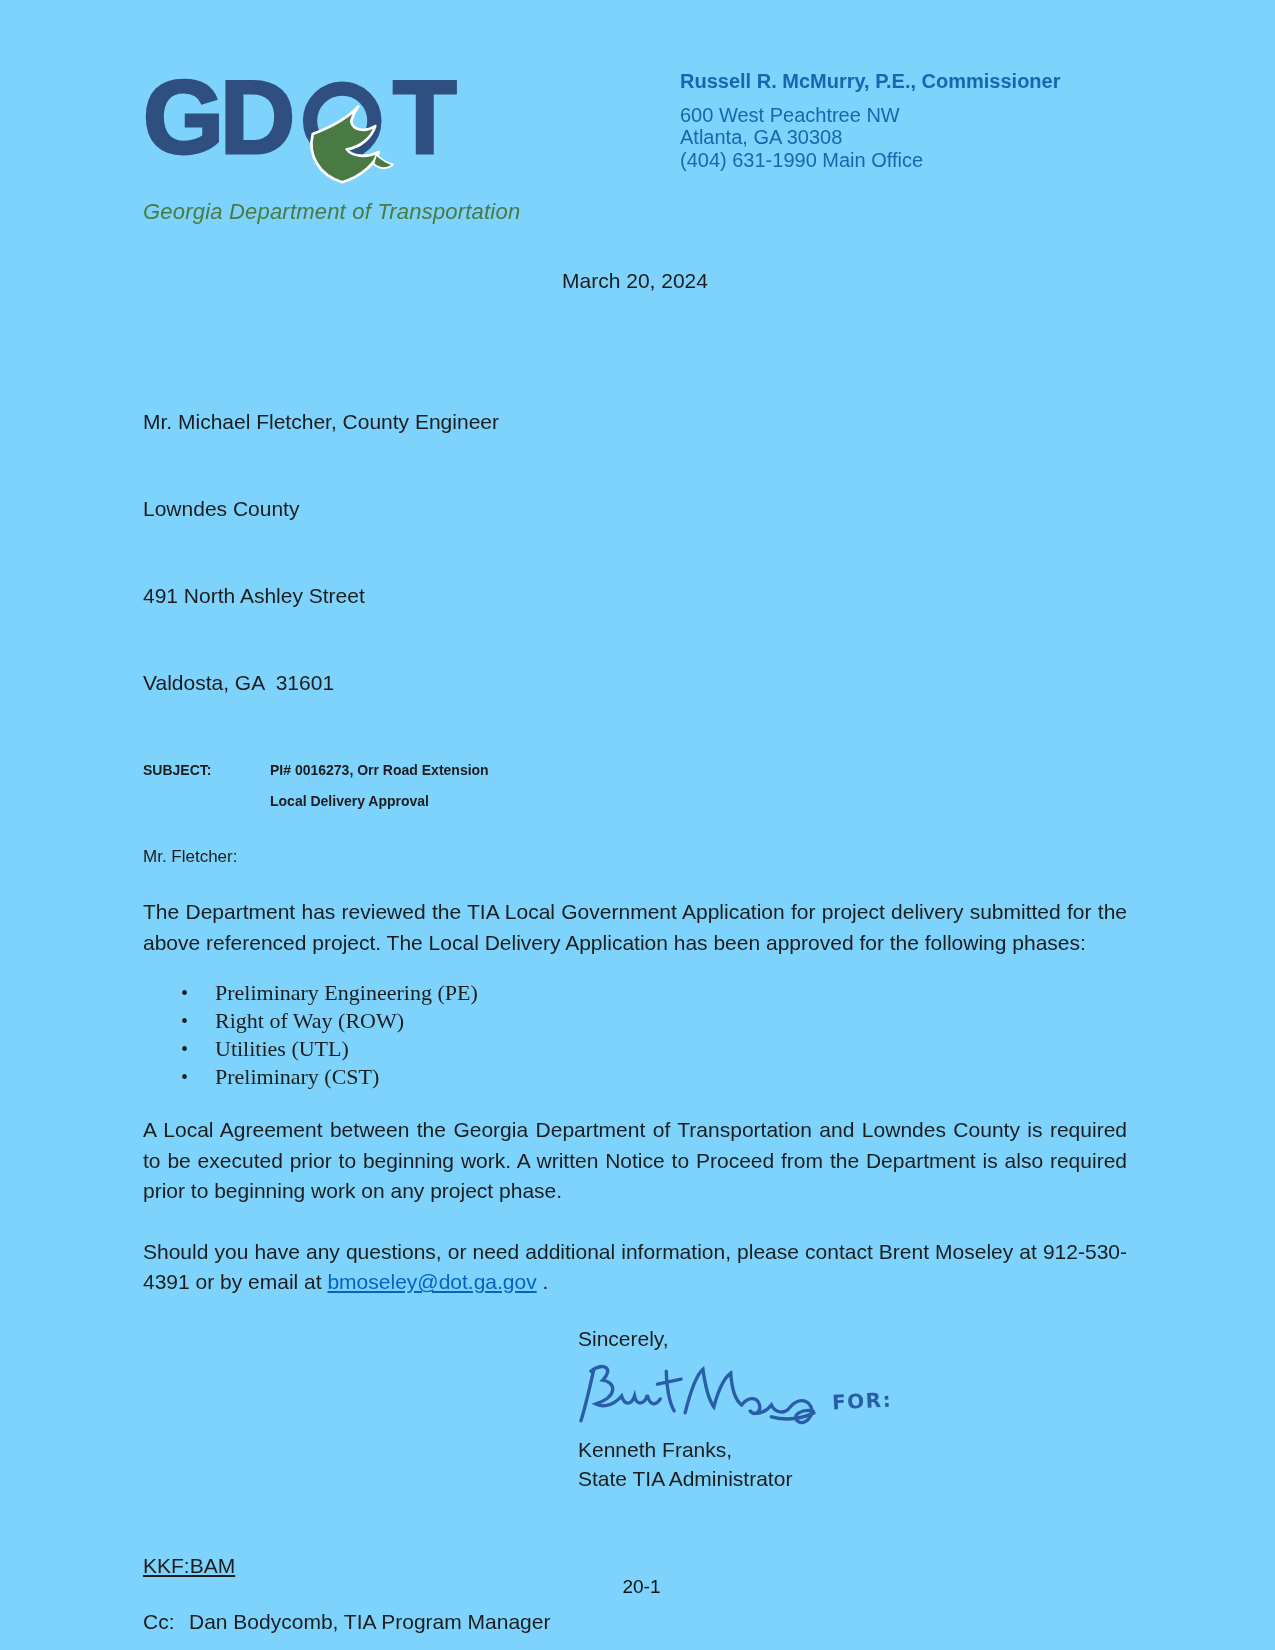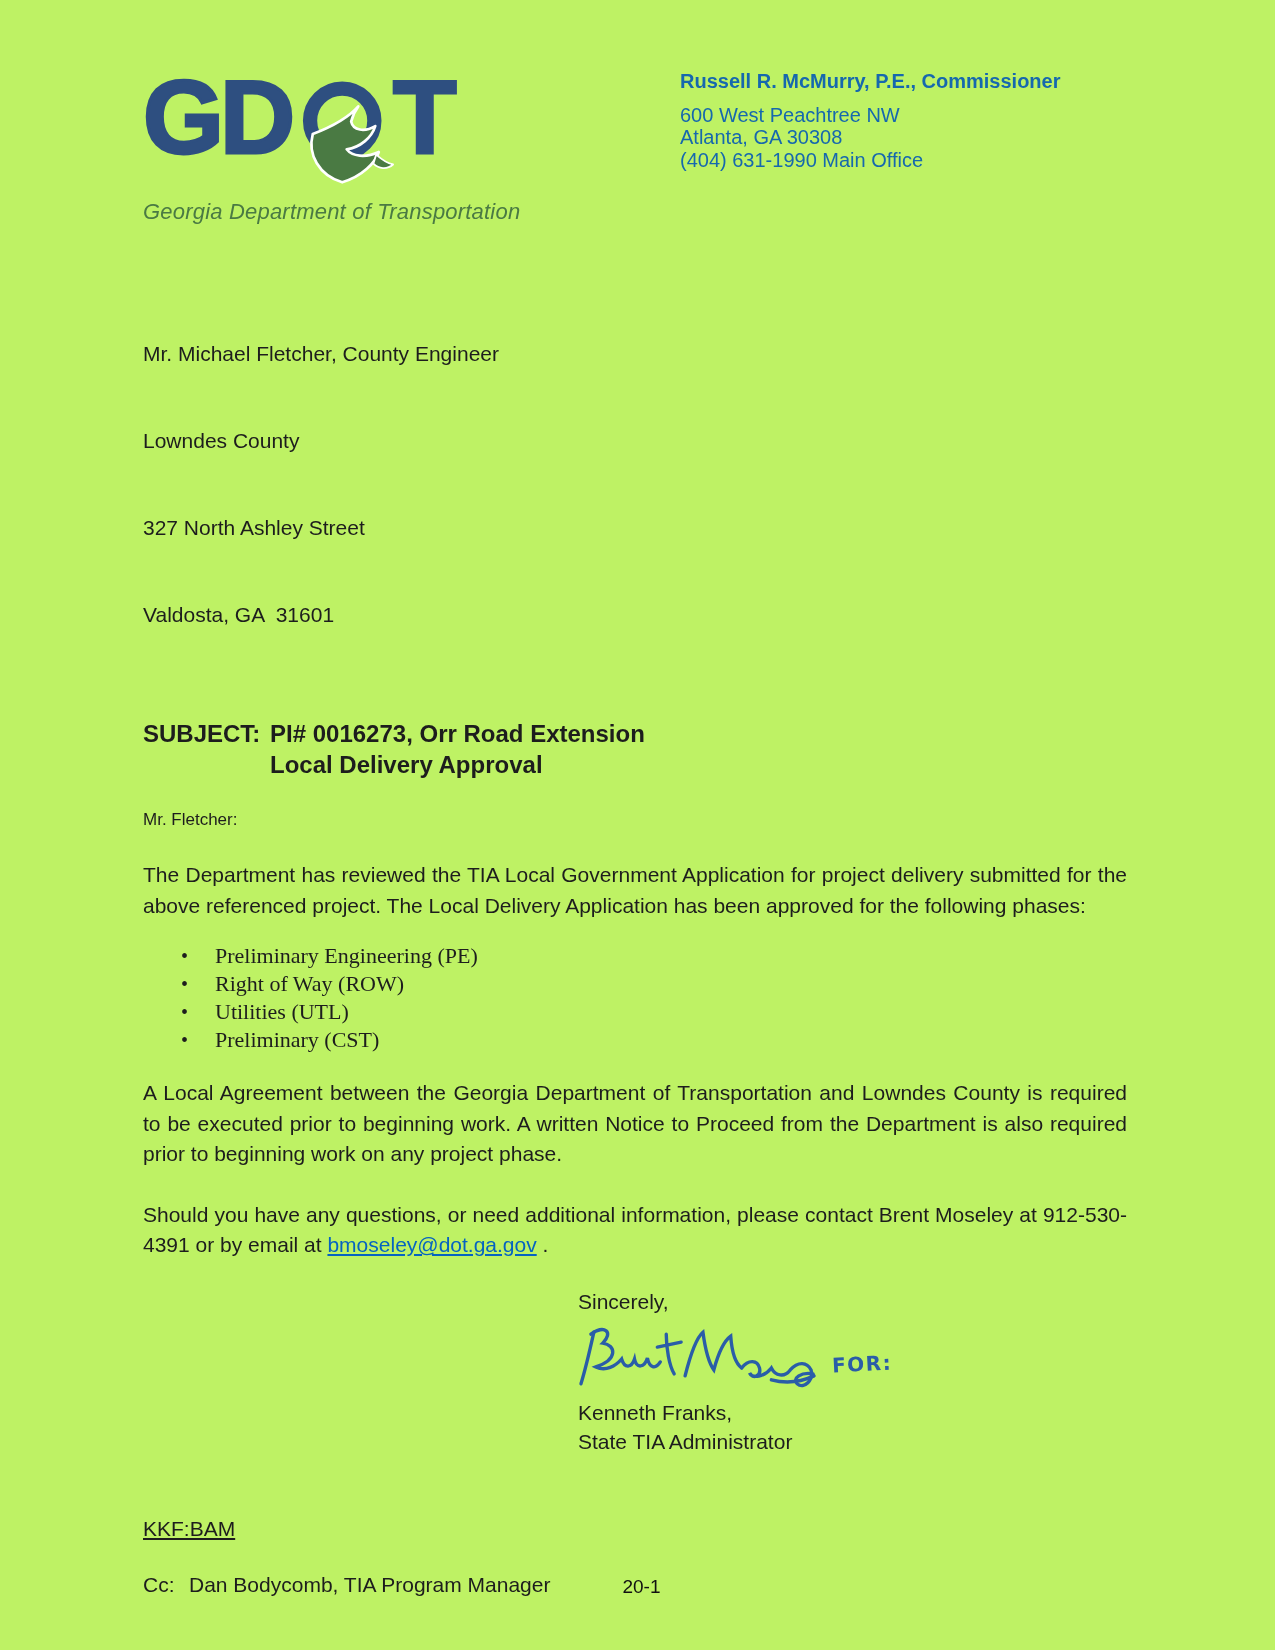--- a/index.html
+++ b/index.html
@@ -1,20 +1,20 @@
 <!DOCTYPE html>
 <html><head>
 <meta charset="utf-8">
 <style>
   * { margin:0; padding:0; box-sizing:border-box; }
   html,body { background:#ffffff; }
   .page {
     position:relative;
     width:1275px; height:1650px;
-    background:#bef264;
+    background:#7dd3fc;
     font-family:"Liberation Sans", sans-serif;
     color:#1d1d1d;
     overflow:hidden;
   }
   .content { padding:0 148px 0 143px; }
 
   
   .letterhead { display:flex; align-items:flex-start; margin-top:70px; }
   .logo { display:flex; flex-direction:column; }
   .logo-row { display:flex; align-items:flex-start; }
@@ -27,21 +27,21 @@
   .logo-tagline {
     margin-top:8px; font-size:22px; color:#4a7a43;
     letter-spacing:0.2px; white-space:nowrap;font-style:italic;
   }
   .commissioner { margin-left:auto; width:447px; color:#1668ae; font-size:20px; line-height:22.5px; }
   .commissioner .name { font-weight:bold; margin-bottom:11px; }
 
   
   .date { text-align:center; margin-top:44px; font-size:21px; }
   .recipient { margin-top:56px; font-size:21px; line-height:29px; white-space:pre-wrap; }
-  .subject { display:flex; margin-top:31px; font-weight:bold; font-size:24px; line-height:31px; }
+  .subject { display:flex; font-weight:bold; font-size:14px; line-height:31px; }
   .subject-label { width:127px; flex:none; }
   .salutation { margin-top:30px; font-size:17px; }
   .para { margin-top:30px; font-size:21px; line-height:30.5px; text-align:justify; }
   .phases { margin-top:21px; list-style:none; font-family:"Liberation Serif", serif; font-size:22px; line-height:28px; }
   .phases li { position:relative; padding-left:72px; }
   .phases li::before { content:"•"; position:absolute; left:38px; font-size:20px; }
   .para.p2 { margin-top:24px; }
   .link { color:#0563c1; text-decoration:underline; }
 
   
@@ -80,25 +80,26 @@
         <div class="logo-tagline">Georgia Department of Transportation</div>
       </div>
       <div class="commissioner">
         <div class="name">Russell R. McMurry, P.E., Commissioner</div>
         <div>600 West Peachtree NW</div>
         <div>Atlanta, GA 30308</div>
         <div>(404) 631-1990 Main Office</div>
       </div>
     </div>
 
+    <p class="date">March 20, 2024</p>
 
     <div class="recipient">
       <div>Mr. Michael Fletcher, County Engineer</div>
       <div>Lowndes County</div>
-      <div>327 North Ashley Street</div>
+      <div>491 North Ashley Street</div>
       <div>Valdosta, GA  31601</div>
     </div>
 
     <div class="subject">
       <span class="subject-label">SUBJECT:</span>
       <span>
         <span style="display:block">PI# 0016273, Orr Road Extension</span>
         <span style="display:block">Local Delivery Approval</span>
       </span>
     </div>

